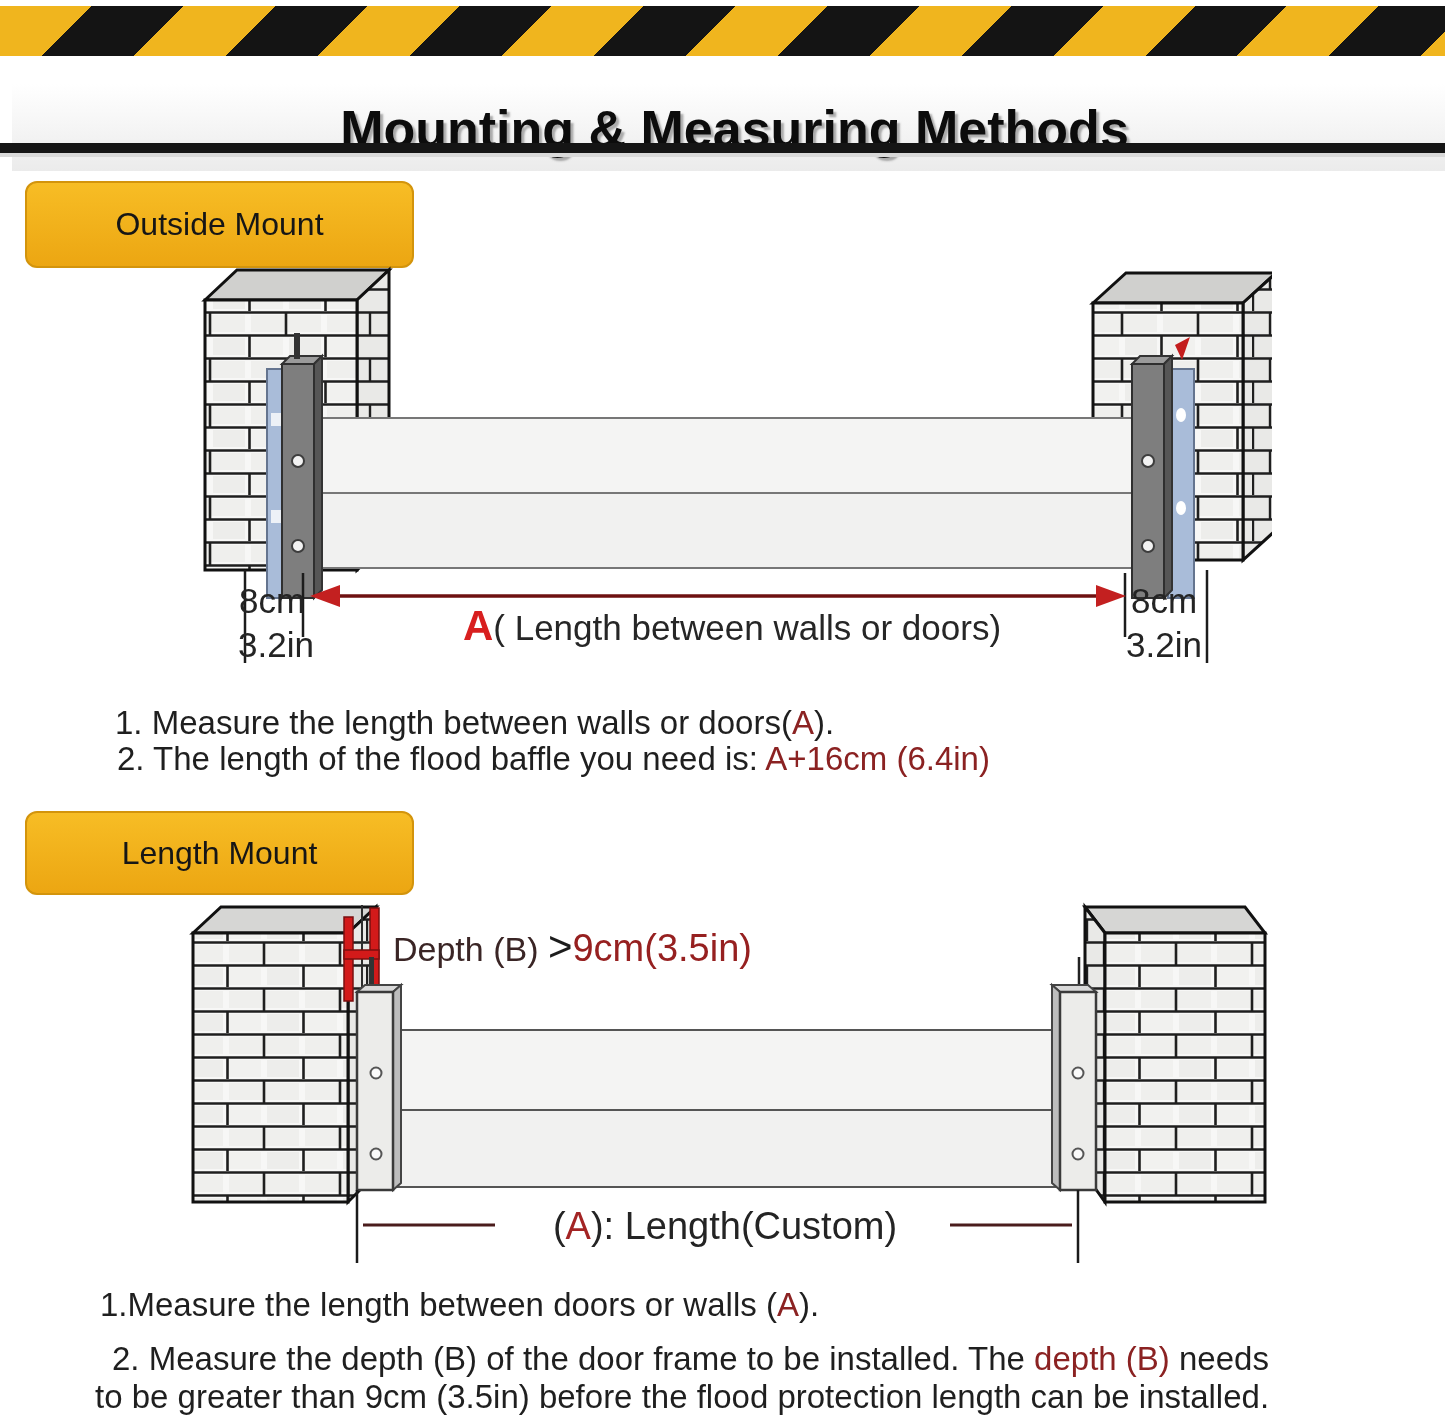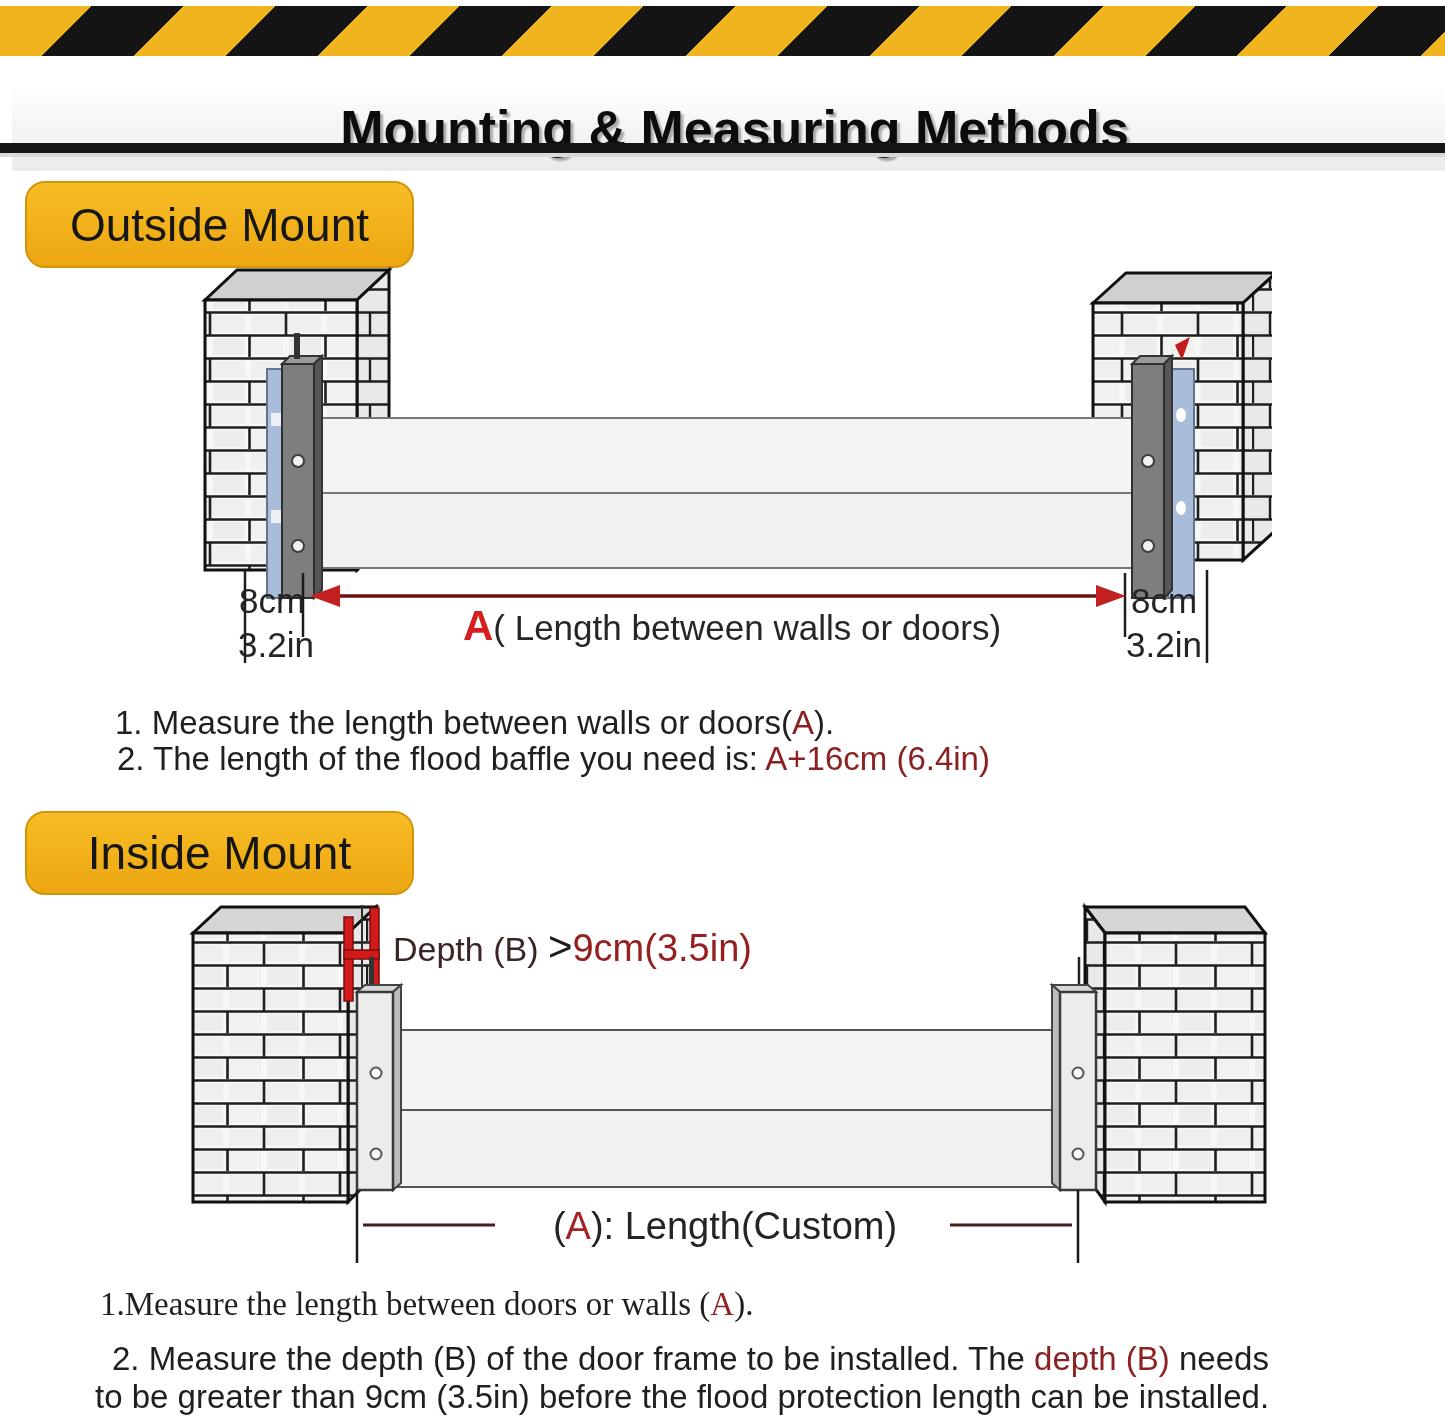--- a/index.html
+++ b/index.html
@@ -8,44 +8,44 @@
   
   .hazard{position:absolute;left:0;top:6px;width:1445px;height:50px;
           background:repeating-linear-gradient(135deg,#f0b51e 0 65px,#141414 65px 130px);}
   .titleband{position:absolute;left:12px;top:56px;width:1445px;height:87px;
              background:linear-gradient(#ffffff,#ebebeb);text-align:center;margin-top:28px;}
   .titleband h1{margin:0;line-height:90px;font-size:52px;font-weight:bold;color:#0c0c0c;
                 letter-spacing:0px;text-shadow:3px 3px 2px rgba(110,110,110,.55);}
   .blackbar{position:absolute;left:0;top:143px;width:1445px;height:10px;background:#151515;
             border-bottom:4px solid #d9d9d9;}
   
-  .mount-label{position:absolute;left:25px;width:385px;height:83px;border-radius:20px;
+  .mount-label{position:absolute;left:25px;width:385px;height:83px;border-radius:12px;
                background:linear-gradient(#f7bd25,#eca612);border:2px solid #d3940c;
                display:flex;align-items:center;justify-content:center;
-               font-size:46px;color:#161616;}
+               font-size:32px;color:#161616;}
   .mount-label.outside{top:181px;}
   .mount-label.inside{top:811px;height:80px;}
   
   .diag1{position:absolute;left:172px;top:265px;}
   .diag2{position:absolute;left:150px;top:895px;}
   svg text{white-space:pre;}
   .ms{font:35px "Liberation Sans",sans-serif;fill:#242424;}
   .bigA{font:bold 42px "Liberation Sans",sans-serif;fill:#d81f1f;}
   .mlabel{font:35px "Liberation Sans",sans-serif;fill:#262626;}
   .depth1{font:34px "Liberation Sans",sans-serif;fill:#3a2525;}
   .depthgt{font:42px "Liberation Sans",sans-serif;fill:#1c1c1c;}
   .depthem{font:38px "Liberation Sans",sans-serif;fill:#962020;}
   .lentext{font:38px "Liberation Sans",sans-serif;fill:#242424;}
   .lenA{font:38px "Liberation Sans",sans-serif;fill:#a32424;}
   
   .step{position:absolute;font-size:33px;color:#1f1f1f;}
   .em{color:#8b2222;}
   .s-out1{left:115px;top:696px;margin-top:8px;}
   .s-out2{left:117px;top:740px;}
-  .s-in1{left:100px;top:1286px;font-family:Liberation Serif, serif;}
+  .s-in1{left:100px;top:1286px;}
   .s-in2{left:112px;top:1340px;text-align:right;}
   .s-in3{left:95px;top:1378px;}
 </style>
 </head>
 <body>
 
 <div class="page">
 
   <div class="hazard"></div>
   <div class="titleband">
@@ -133,21 +133,21 @@
       <text class="ms" x="992" y="348" text-anchor="middle">8cm</text>
       <text class="ms" x="992" y="392" text-anchor="middle">3.2in</text>
       <text x="560" y="375" text-anchor="middle"><tspan class="bigA">A</tspan><tspan class="mlabel">( Length between walls or doors)</tspan></text>
     </g>
   </svg>
 
   <div class="step s-out1"><span>1. Measure the length between walls or doors(</span><span class="em">A</span><span>).</span></div>
   <div class="step s-out2"><span>2. The length of the flood baffle you need is: </span><span class="em">A+16cm (6.4in)</span></div>
 
   <div class="mount-label inside">
-    <span>Inside Mount</span>
+    <span>Length Mount</span>
   </div>
 
   <svg class="diag2" width="1160" height="375" viewBox="0 0 1160 375">
 
     <g>
       <polygon points="43,38 71,12 226,12 198,38" fill="#d6d6d4" stroke="#111" stroke-width="3"></polygon>
       <polygon points="198,38 226,12 226,279 198,307" fill="url(#brickends)" stroke="#111" stroke-width="3"></polygon>
       <rect x="43" y="38" width="155" height="269" fill="url(#bricks)" stroke="#111" stroke-width="3"></rect>
     </g>
 

